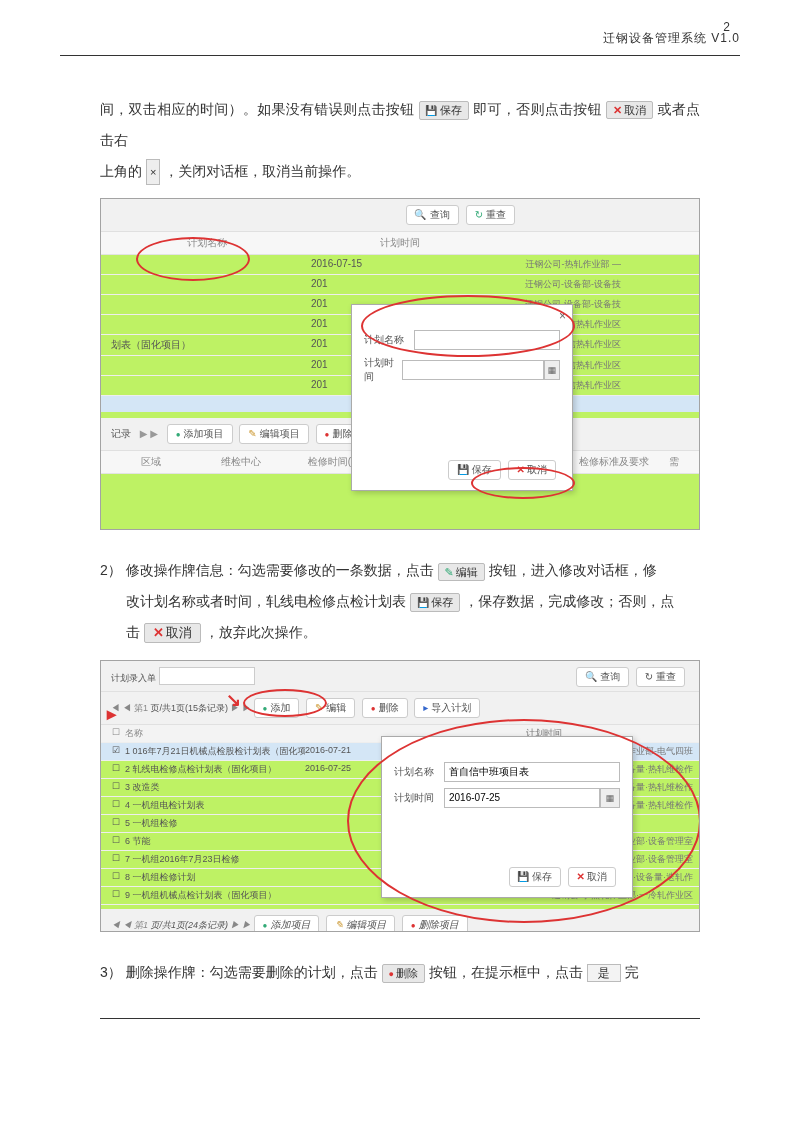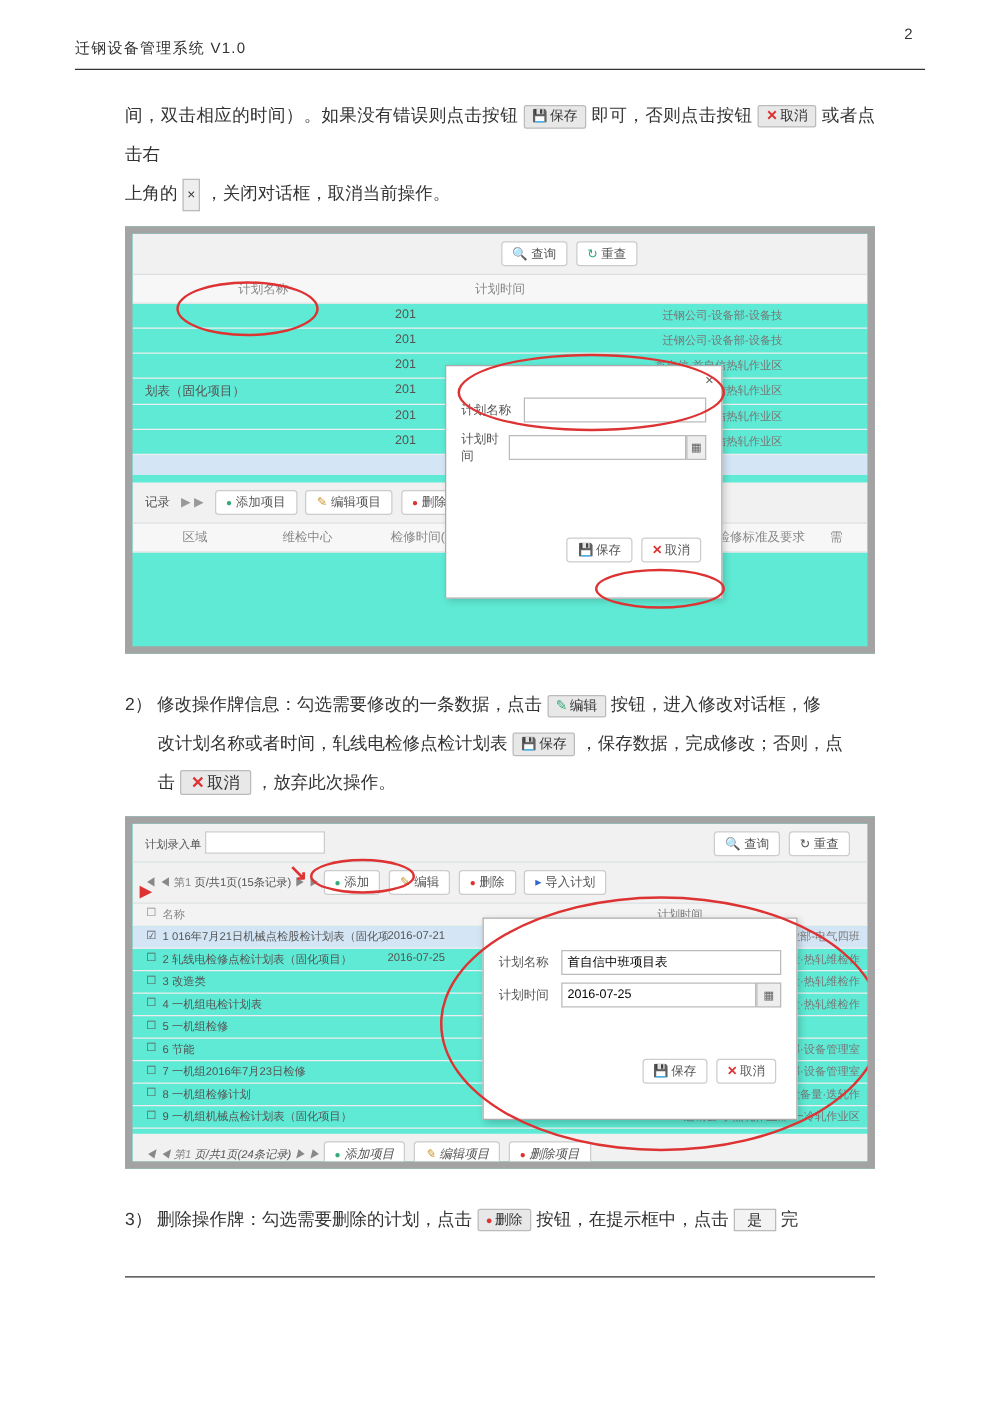--- a/index.html
+++ b/index.html
@@ -17,25 +17,25 @@
     box-sizing: border-box;
     position: relative;
   }
   .page-num {
     position: absolute;
     top: 20px;
     right: 70px;
     font-size: 12px;
   }
   .doc-header {
-    text-align: left;
+    text-align: right;
     font-size: 12px;
     padding-bottom: 8px;
     border-bottom: 1px solid #333;
-    margin-bottom: 21px;
+    margin-bottom: 38px;
     letter-spacing: 1px;
   }
   .body-text {
     font-size: 14px;
     line-height: 2.2;
     text-align: justify;
     margin: 0 40px 12px;
   }
   .inline-btn {
     display: inline-block;
@@ -50,22 +50,22 @@
   .icon-save::before { content: "💾"; font-size: 10px; margin-right: 2px; }
   .icon-cancel::before { content: "✕"; color: #d33; font-weight: bold; margin-right: 2px; }
   .icon-close-x { display: inline-block; border: 1px solid #bbb; padding: 0 3px; font-size: 11px; background: #eee; }
   .icon-edit::before { content: "✎"; color: #3a7; margin-right: 2px; font-size: 11px; }
   .icon-del::before { content: "●"; color: #d33; margin-right: 2px; font-size: 9px; }
   .icon-yes { background: #f3f3f3; border: 1px solid #bbb; padding: 1px 10px; font-size: 12px; }
 
   
   .shot {
     margin: 10px 40px 25px;
-    border: 6px solid #a3a3a3;
-    background: #5eead4;
+    border: 1px solid #a3a3a3;
+    background: #bef264;
     font-size: 10px;
     color: #555;
     position: relative;
   }
   .shot1 { height: 330px; overflow: hidden; }
   .toolbar {
     background: #f1f1f1;
     padding: 6px 10px;
     border-bottom: 1px solid #e0e0e0;
   }
@@ -118,21 +118,21 @@
   .dlg-row label { width: 50px; font-size: 10px; color: #555; }
   .dlg-row input {
     flex: 1; border: 1px solid #bbb; height: 18px; font-size: 10px; padding: 0 4px;
   }
   .dlg-cal {
     width: 18px; height: 18px; border: 1px solid #bbb; background: #eee;
     display: inline-flex; align-items: center; justify-content: center;
     font-size: 9px; color: #666;
   }
   .dlg-foot {
-    position: absolute; bottom: 28px; right: 12px;
+    position: absolute; bottom: 10px; right: 12px;
   }
   .circle {
     position: absolute;
     border: 2px solid #d33;
     border-radius: 50%;
     pointer-events: none;
   }
 
   
   .shot2 { height: 270px; overflow: hidden; font-size: 9px; }
@@ -180,20 +180,24 @@
   <div class="shot shot1">
     <div class="toolbar" style="text-align:right;padding-right:180px;">
       <span class="tbtn"><span style="color:#36c">🔍</span> <span>查询</span></span>
       <span class="tbtn"><span style="color:#3a7">↻</span> <span>重查</span></span>
     </div>
     <div class="colhdr">
       <span>计划名称</span>
       <span>计划时间</span>
       <span></span>
     </div>
+    <div class="datacell">
+        <span class="date">2016-07-15</span>
+        <span class="org">迁钢公司-热轧作业部 —</span>
+      </div>
     <div class="datacell">
         <span class="date">201</span>
         <span class="org">迁钢公司-设备部-设备技</span>
       </div>
     <div class="datacell">
         <span class="date">201</span>
         <span class="org">迁钢公司-设备部-设备技</span>
       </div>
     <div class="datacell">
         <span class="date">201</span>

